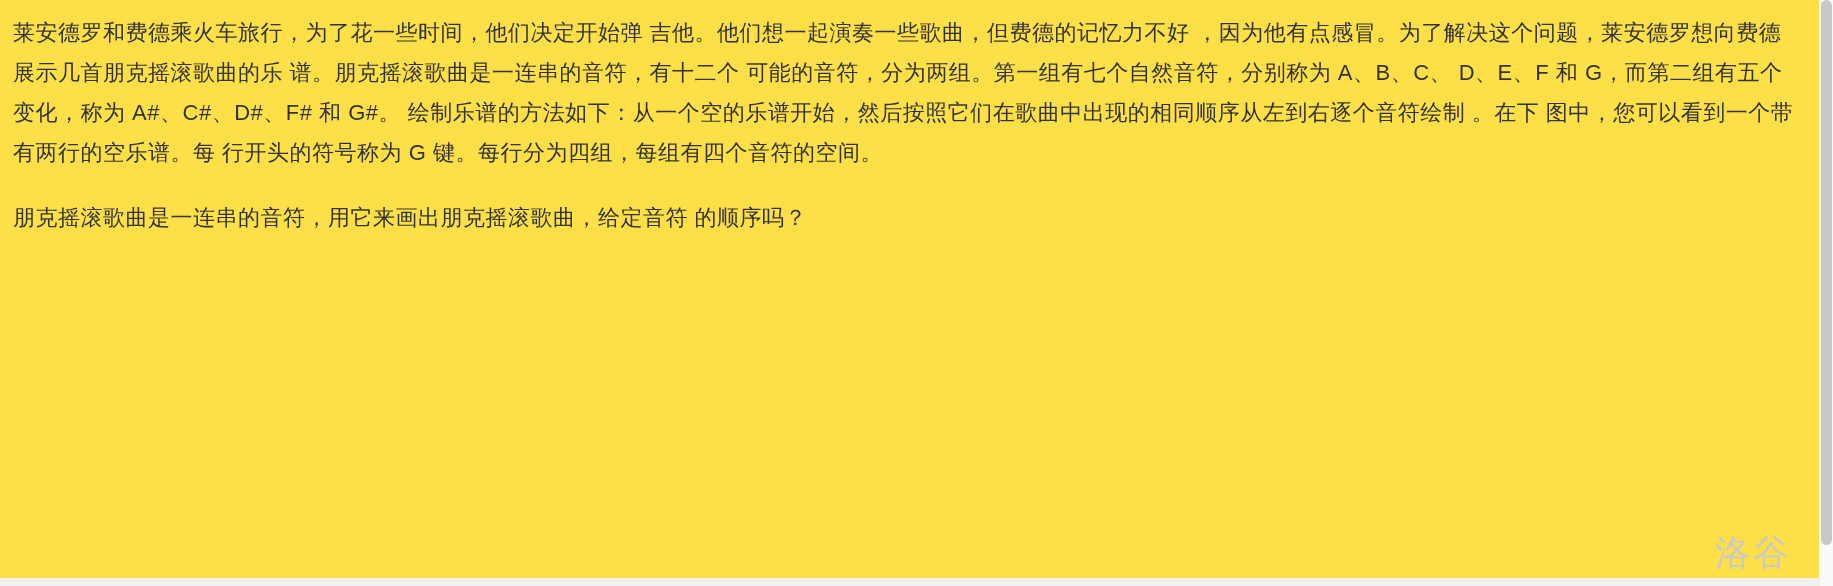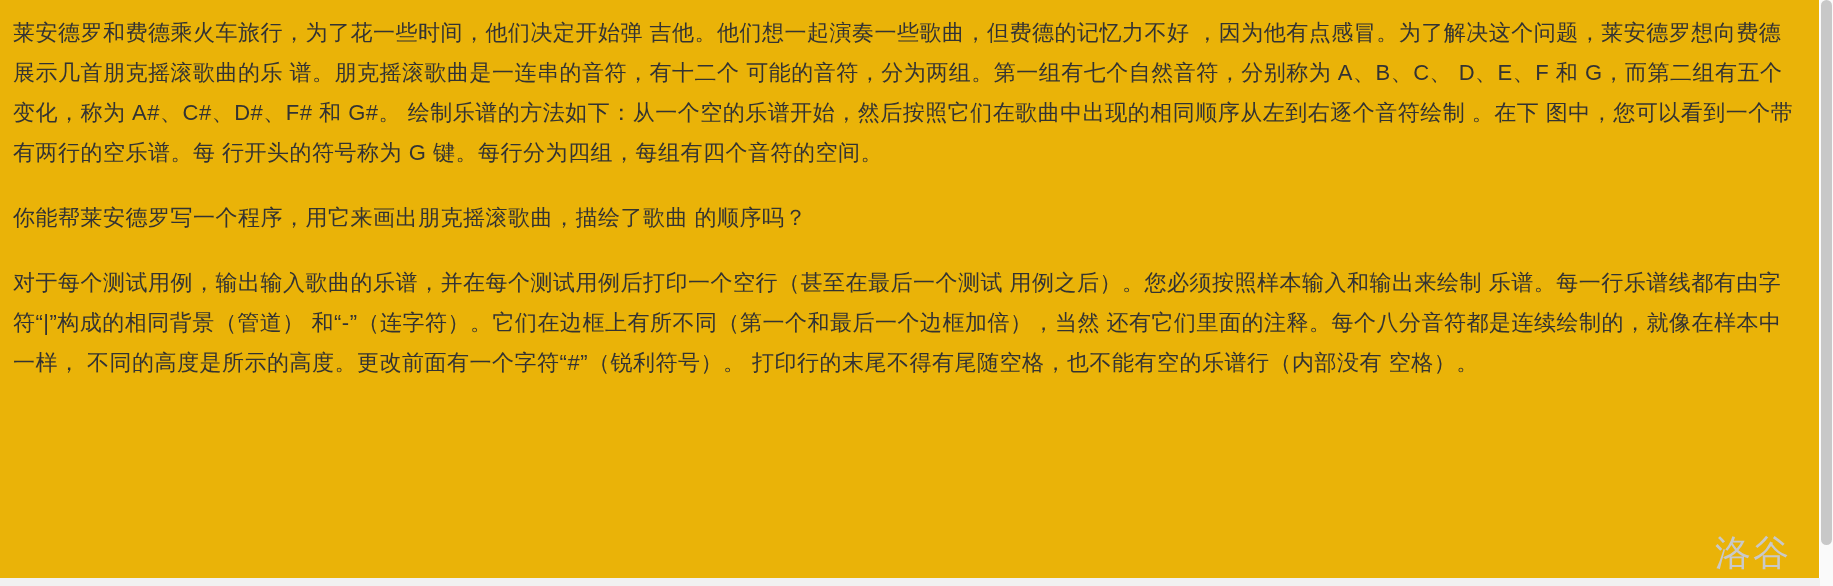--- a/index.html
+++ b/index.html
@@ -9,21 +9,21 @@
     overflow: hidden;
     background: #ffffff;
     font-family: "Liberation Sans", "DejaVu Sans", sans-serif;
   }
   .page {
     position: absolute;
     top: 0; left: 0;
     width: 1819px;
     height: 578px;
     padding: 13px 22px 0 13px;
-    background: #eab308;
+    background: #fde047;
     overflow: hidden;
   }
   .para {
     font-size: 22px;
     line-height: 40px;
     color: #333333;
     letter-spacing: 0.5px;
     margin-bottom: 25px;
     text-align: left;
   }
@@ -60,22 +60,21 @@
     width: 1820px;
     height: 8px;
     background: #f1f1f1;
   }
 </style>
 </head>
 <body>
 
 <div class="page">
   <p class="para">莱安德罗和费德乘火车旅行，为了花一些时间，他们决定开始弹 吉他。他们想一起演奏一些歌曲，但费德的记忆力不好 ，因为他有点感冒。为了解决这个问题，莱安德罗想向费德展示几首朋克摇滚歌曲的乐 谱。朋克摇滚歌曲是一连串的音符，有十二个 可能的音符，分为两组。第一组有七个自然音符，分别称为 A、B、C、 D、E、F 和 G，而第二组有五个变化，称为 A#、C#、D#、F# 和 G#。 绘制乐谱的方法如下：从一个空的乐谱开始，然后按照它们在歌曲中出现的相同顺序从左到右逐个音符绘制 。在下 图中，您可以看到一个带有两行的空乐谱。每 行开头的符号称为 G 键。每行分为四组，每组有四个音符的空间。</p>
-  <p class="para">你能帮莱安德罗写一个程序，用它来画出朋克摇滚歌曲，描绘了歌曲 的顺序吗？</p>
-  <p class="para">对于每个测试用例，输出输入歌曲的乐谱，并在每个测试用例后打印一个空行（甚至在最后一个测试 用例之后）。您必须按照样本输入和输出来绘制 乐谱。每一行乐谱线都有由字符“|”构成的相同背景（管道） 和“-”（连字符）。它们在边框上有所不同（第一个和最后一个边框加倍），当然 还有它们里面的注释。每个八分音符都是连续绘制的，就像在样本中一样， 不同的高度是所示的高度。更改前面有一个字符“#”（锐利符号）。 打印行的末尾不得有尾随空格，也不能有空的乐谱行（内部没有 空格）。</p>
+  <p class="para">朋克摇滚歌曲是一连串的音符，用它来画出朋克摇滚歌曲，给定音符 的顺序吗？</p>
 </div>
 
 <div class="watermark">洛谷</div>
 
 <div class="vscrollbar">
   <div class="vthumb"></div>
 </div>
 <div class="hscrollbar"></div>
 
 </body></html>

